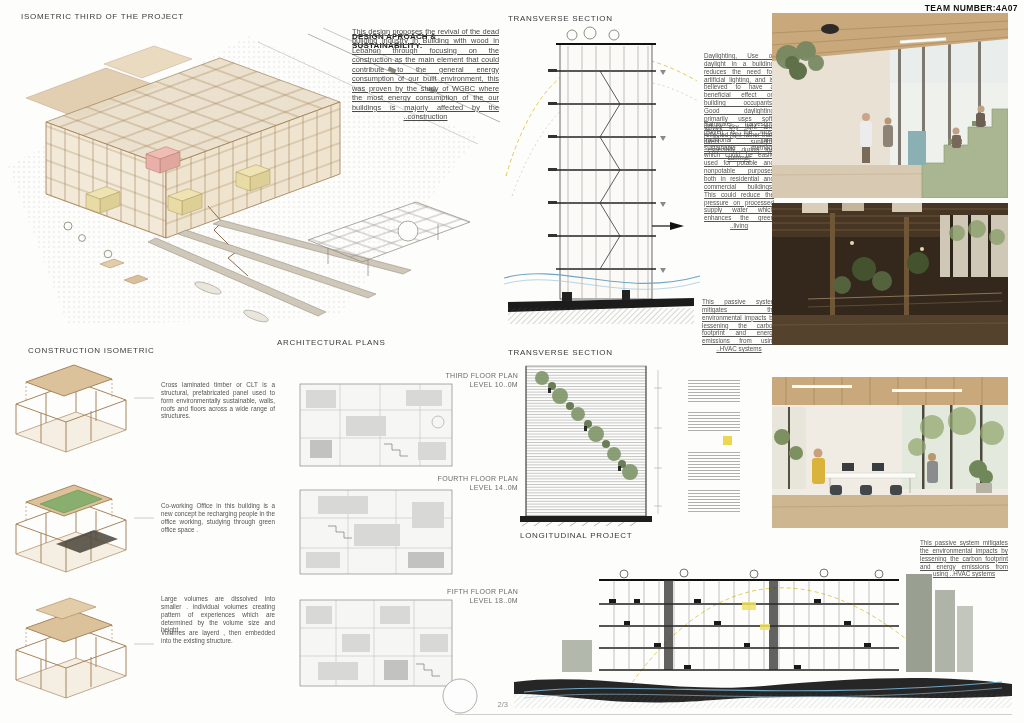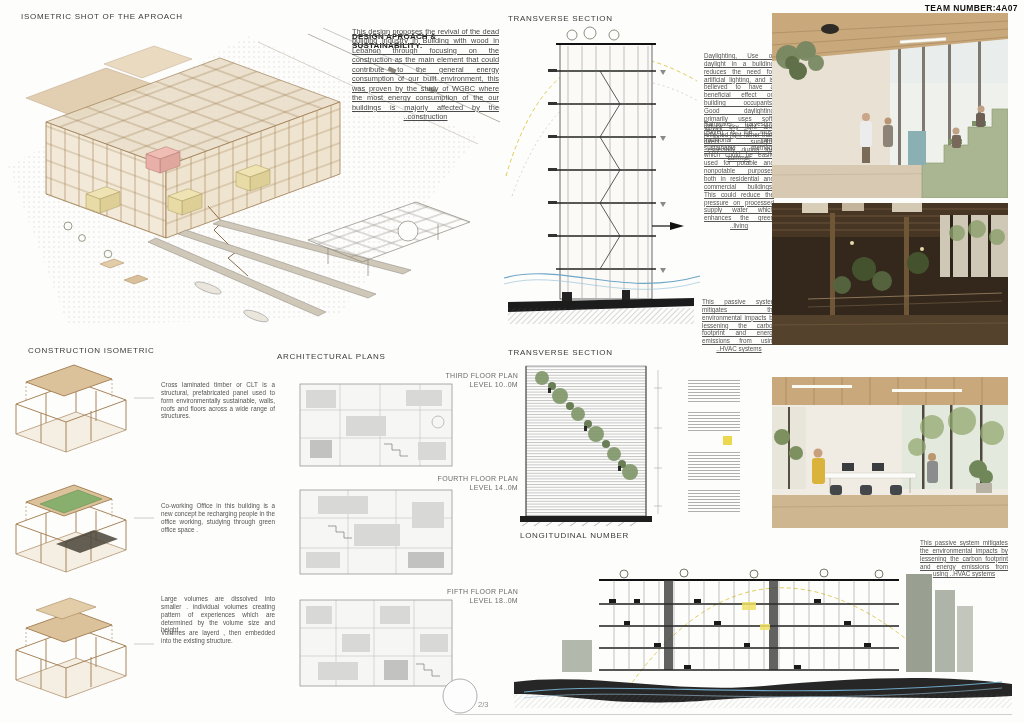--- a/index.html
+++ b/index.html
@@ -6,35 +6,35 @@
   .board{position:relative;width:1024px;height:723px;background:#fdfdfc;overflow:hidden;
          font-family:"Liberation Sans",sans-serif;color:#3c3c3c;}
   .abs{position:absolute;}
   .sec-title{font-size:8px;letter-spacing:.7px;color:#3a3a3a;white-space:nowrap;}
   .team{font-size:8.5px;font-weight:bold;letter-spacing:.4px;color:#111;}
   .heading{font-size:8px;font-weight:bold;color:#222;letter-spacing:.2px;}
   .body-txt{font-size:7.4px;line-height:1.28;text-align:justify;color:#4a4a4a;}
   .note{font-size:6.3px;line-height:1.25;text-align:justify;color:#555;}
   .note-center{text-align-last:center;text-decoration:underline;}
   .plan-label{font-size:7px;line-height:1.35;color:#6b6b6b;text-align:right;letter-spacing:.3px;}
-  .page-num{font-size:7.5px;color:#8f8f8f;text-align:left;}
+  .page-num{font-size:7.5px;color:#8f8f8f;text-align:right;}
   .rule{background:#cfcfcf;height:1px;}
   .micro-lines{background:repeating-linear-gradient(to bottom,#9c9c9c 0 1px,transparent 1px 3px);opacity:.8;}
   .swatch-yellow{background:#ecd84e;width:9px;height:9px;}
   .photo{overflow:hidden;}
   svg{display:block;}
 </style>
 </head>
 <body>
 
 <div class="board">
 
   <div class="abs team" style="right:6px;top:3px;">TEAM NUMBER:4A07</div>
 
-  <div class="abs sec-title" style="left:21px;top:12px;">ISOMETRIC SHOT OF THE APROACH</div>
+  <div class="abs sec-title" style="left:21px;top:12px;">ISOMETRIC THIRD OF THE PROJECT</div>
   <div class="abs" style="left:8px;top:26px;">
     <svg width="492" height="310" viewBox="0 0 492 310">
       <defs>
         <pattern id="dots" width="5" height="5" patternUnits="userSpaceOnUse">
           <circle cx="1" cy="1" r="0.7" fill="#b9b4ab"></circle>
         </pattern>
         <pattern id="pv" width="14" height="8" patternUnits="userSpaceOnUse">
           <line x1="1" y1="0" x2="1" y2="8" stroke="#a8855c" stroke-width="0.7"></line>
         </pattern>
         <pattern id="phn" width="12" height="17" patternUnits="userSpaceOnUse" patternTransform="skewY(-20.2)">
@@ -354,21 +354,21 @@
       <line x1="128" y1="40" x2="148" y2="40" stroke="#999" stroke-width="0.5"></line>
       <line x1="128" y1="160" x2="148" y2="160" stroke="#999" stroke-width="0.5"></line>
       <line x1="128" y1="286" x2="148" y2="286" stroke="#999" stroke-width="0.5"></line>
     </svg>
   </div>
   <div class="abs note" style="left:161px;top:381px;width:114px;">Cross laminated timber or CLT is a structural, prefabricated panel used to form environmentally sustainable, walls, roofs and floors across a wide range of structures.</div>
   <div class="abs note" style="left:161px;top:502px;width:114px;">Co-working Office in this building is a new concept be recharging people in the office working, studying through green office space .</div>
   <div class="abs note" style="left:161px;top:595px;width:114px;">Large volumes are dissolved into smaller . individual volumes creating pattern of experiences which are determined by the volume size and height.</div>
   <div class="abs note" style="left:161px;top:629px;width:114px;">Volumes are layerd , then embedded into the existing structure.</div>
 
-  <div class="abs sec-title" style="left:277px;top:352px;">ARCHITECTURAL PLANS</div>
+  <div class="abs sec-title" style="left:277px;top:338px;">ARCHITECTURAL PLANS</div>
 
   <div class="abs plan-label" style="left:430px;top:371px;width:88px;">
     <div>THIRD FLOOR PLAN</div>
     <div>LEVEL 10..0M</div>
   </div>
   <div class="abs" style="left:288px;top:378px;">
     <svg width="182" height="96" viewBox="0 0 182 96">
       <rect x="12" y="6" width="152" height="82" fill="#f6f6f4" stroke="#888" stroke-width="0.7"></rect>
       <g stroke="#aaa" stroke-width="0.4">
         <line x1="52" y1="6" x2="52" y2="88"></line>
@@ -493,21 +493,21 @@
       </g>
     </svg>
   </div>
 
   <div class="abs micro-lines" style="left:688px;top:380px;width:52px;height:24px;"></div>
   <div class="abs micro-lines" style="left:688px;top:412px;width:52px;height:20px;"></div>
   <div class="abs micro-lines" style="left:688px;top:452px;width:52px;height:28px;"></div>
   <div class="abs micro-lines" style="left:688px;top:490px;width:52px;height:24px;"></div>
   <div class="abs swatch-yellow" style="left:723px;top:436px;"></div>
 
-  <div class="abs sec-title" style="left:520px;top:531px;">LONGITUDINAL NUMBER</div>
+  <div class="abs sec-title" style="left:520px;top:531px;">LONGITUDINAL PROJECT</div>
   <div class="abs note note-center" style="left:920px;top:539px;width:88px;">This passive system mitigates the environmental impacts by lessening the carbon footprint and energy emissions from using ..HVAC systems</div>
   <div class="abs" style="left:514px;top:544px;">
     <svg width="498" height="168" viewBox="0 0 498 168">
       <defs>
         <pattern id="hd3" width="4" height="4" patternUnits="userSpaceOnUse" patternTransform="rotate(45)">
           <line x1="0" y1="0" x2="0" y2="4" stroke="#6a6a6a" stroke-width="0.5"></line>
         </pattern>
       </defs>
       <path d="M110,150 Q240,-40 410,110" stroke="#e0cc55" stroke-width="1" stroke-dasharray="4,3" fill="none"></path>
       <rect x="48" y="96" width="30" height="32" fill="#b3b8ac"></rect>

